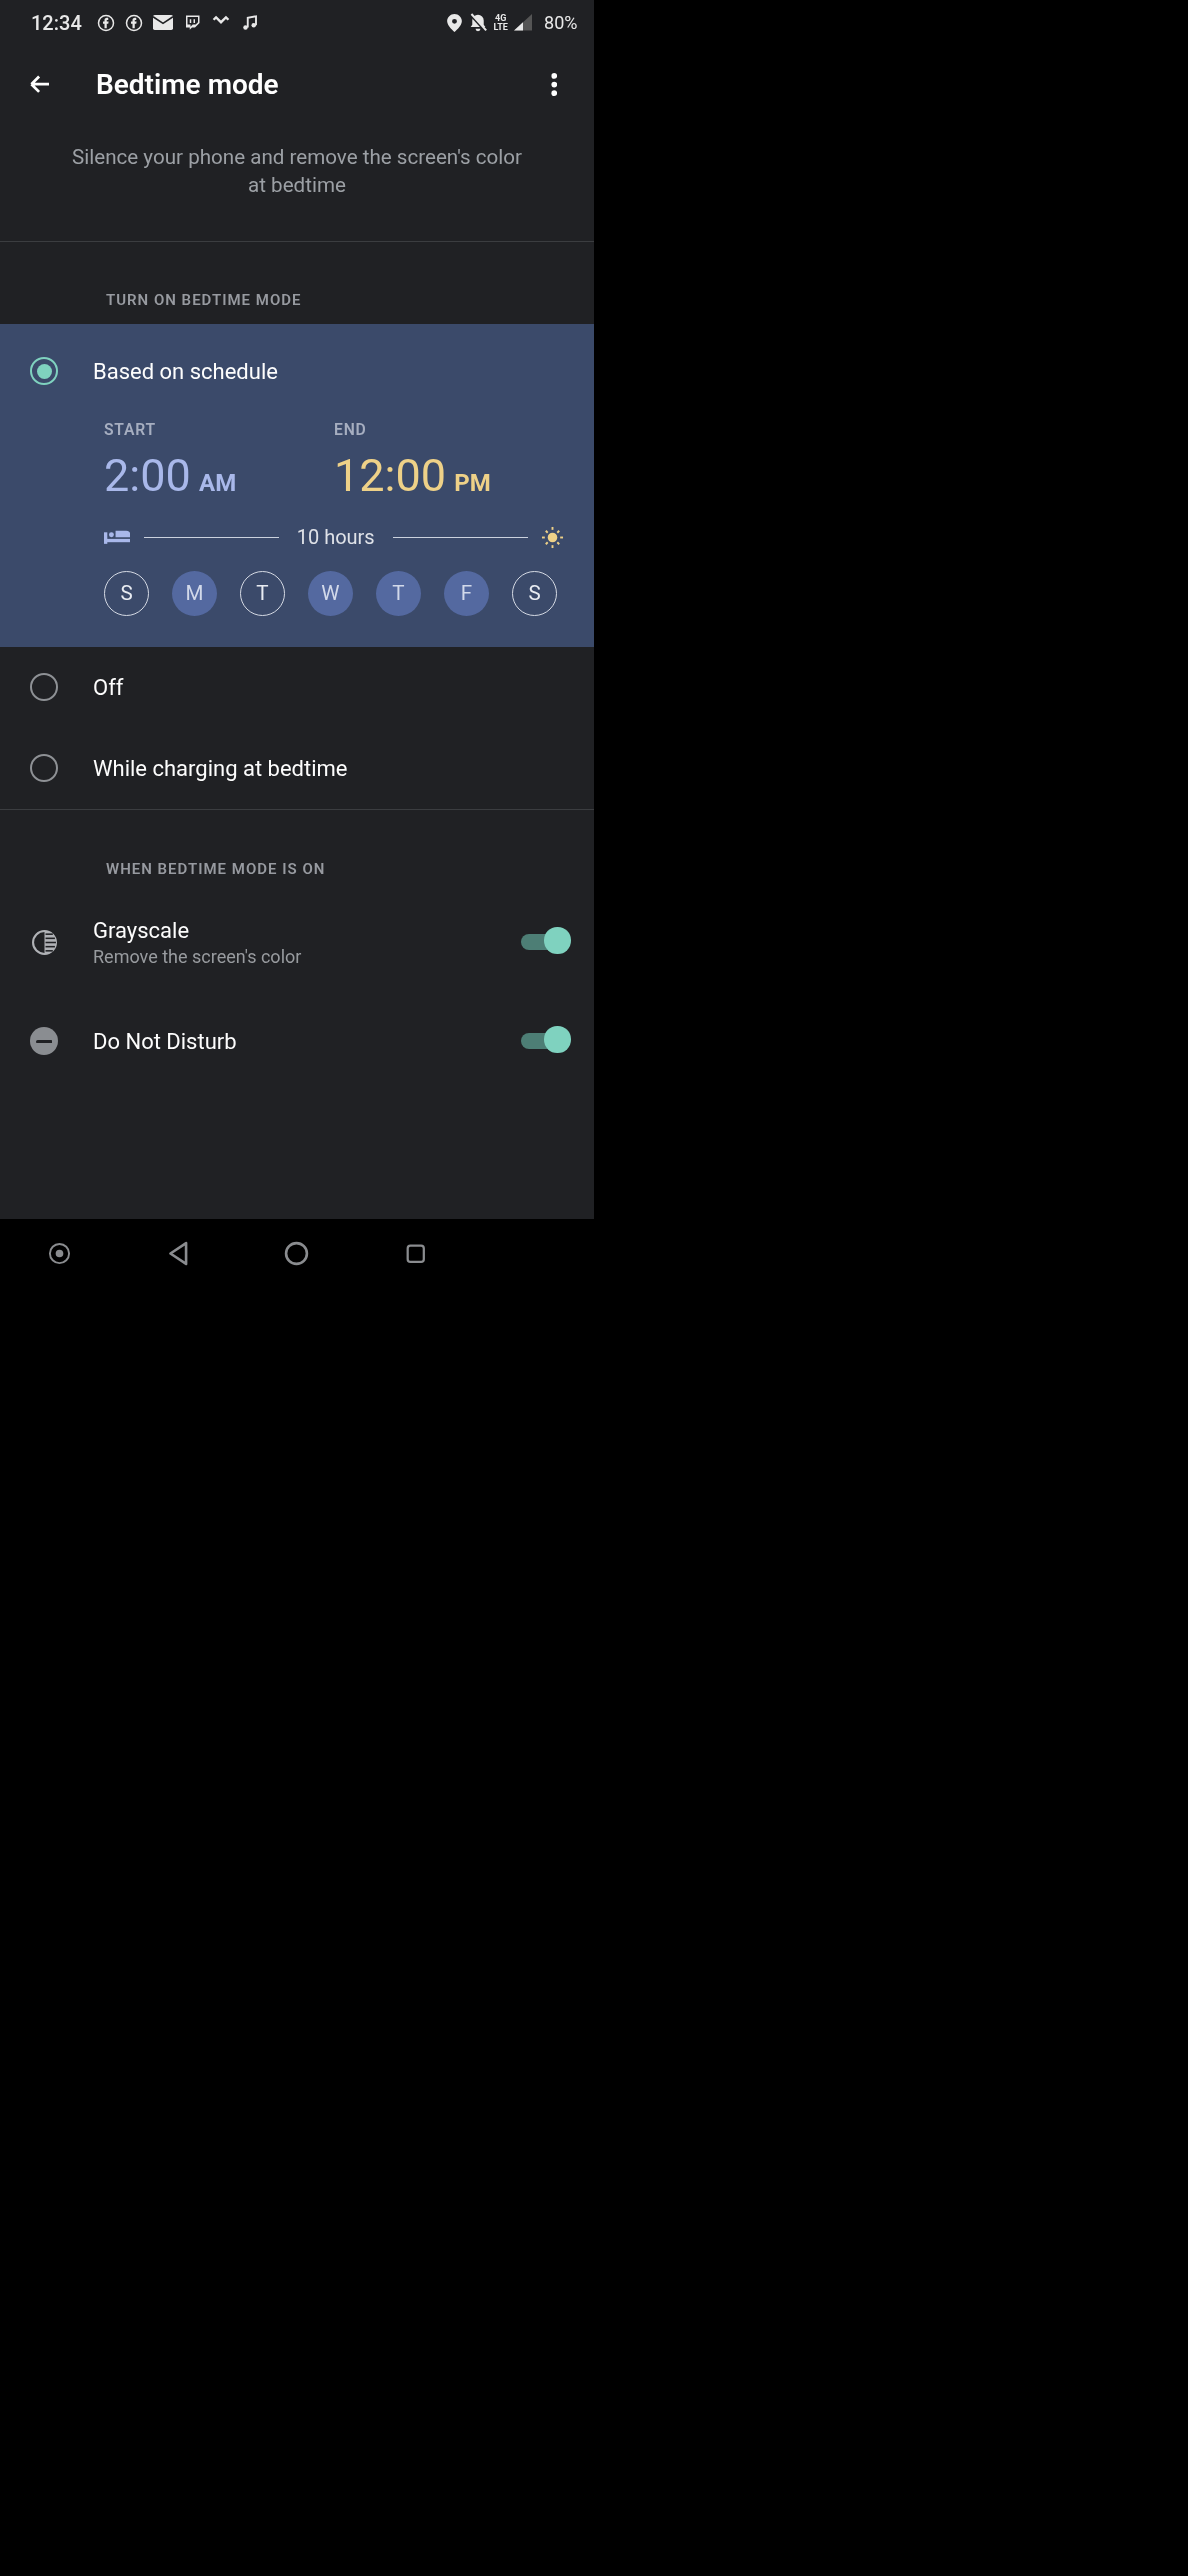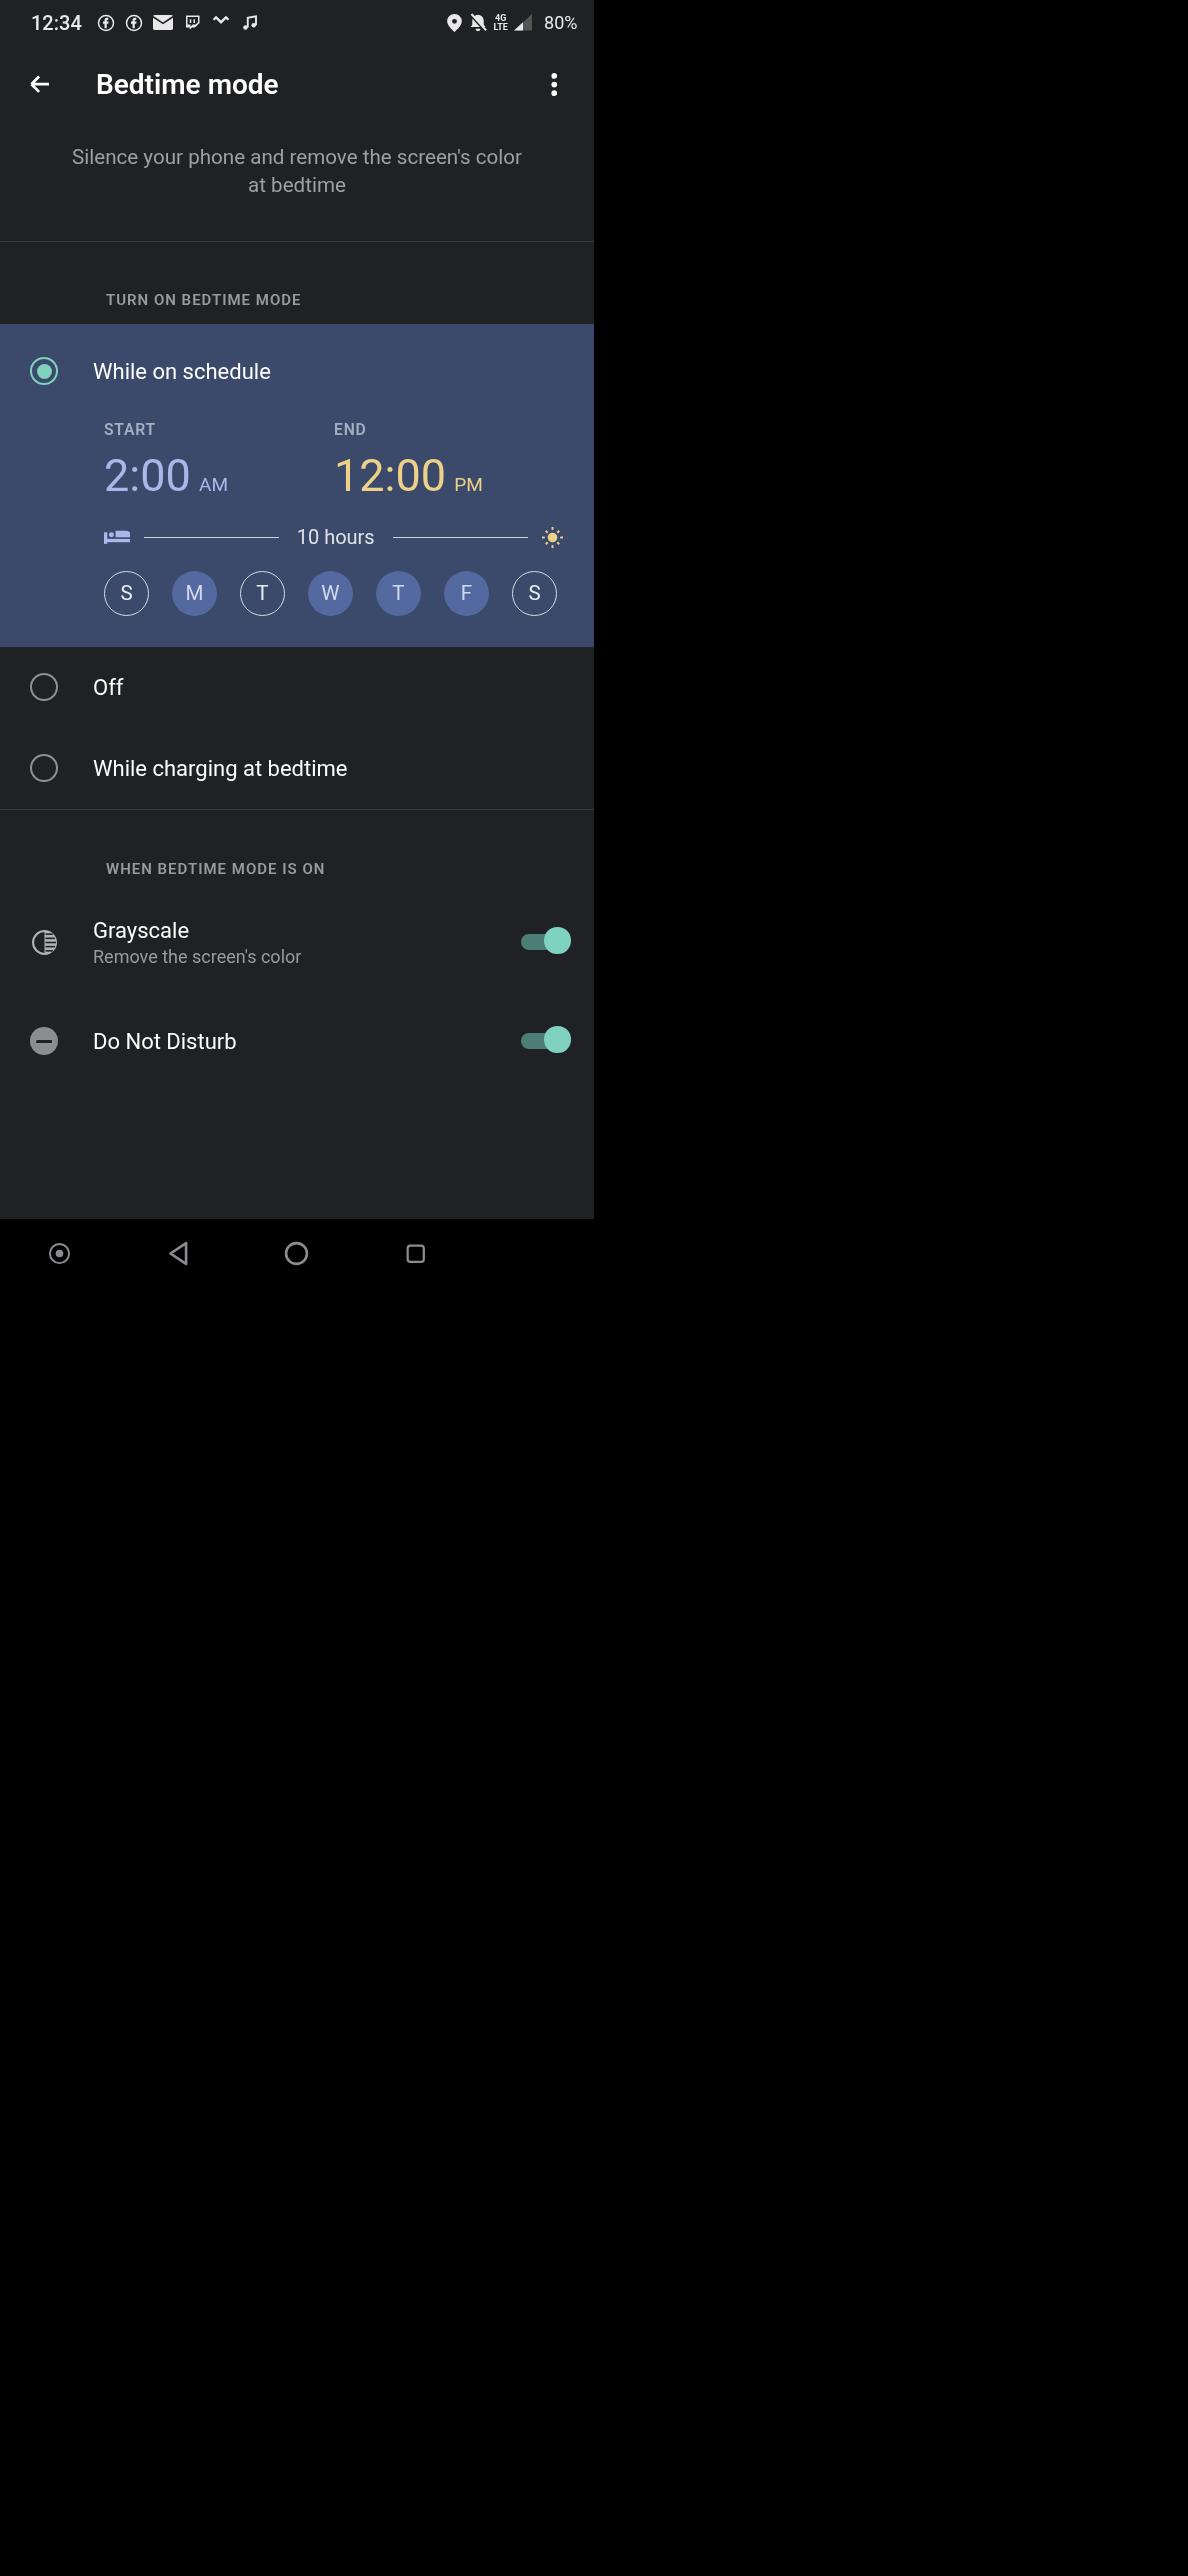--- a/index.html
+++ b/index.html
@@ -37,21 +37,21 @@
   .option-label { font-size: 22px; color: #fdfdfd; }
   
   
   .schedule-panel { background: #3b4a6a; padding: 0 30px 31px; }
   .schedule-panel .option-row { padding: 26.4px 0 13.2px; }
   .start-end-row { display: flex; padding-left: 74px; margin-top: 15px; }
   .se-col { flex: 1; }
   .se-label { font-size: 15.7px; font-weight: 600; letter-spacing: 0.8px; color: #a6aec0; margin-bottom: 10px; }
   .se-time { display: flex; align-items: baseline; gap: 8.3px; }
   .se-time .time { font-size: 45px; font-weight: 400; }
-  .se-time .ampm { font-size: 19px; font-weight: 400; }
+  .se-time .ampm { font-size: 24px; font-weight: 700; }
   .start-col .time, .start-col .ampm { color: #a9b8ea; }
   .end-col .time, .end-col .ampm { color: #eed188; }
   
   .duration-row { display: flex; align-items: center; padding-left: 74px; margin-top: 23px; gap: 13.2px; }
   .dur-icon { flex-shrink: 0; }
   .dur-line { flex: 1; height: 0.8px; background: #cbd2de; }
   .dur-text { font-size: 20px; color: #dfe2e8; padding: 0 5px; }
   .sun-icon { flex-shrink: 0; }
   
   .days-row { display: flex; gap: 23px; padding-left: 74px; margin-top: 21.5px; }
@@ -169,21 +169,21 @@
 
   <div class="divider"></div>
 
   <div class="section-header">TURN ON BEDTIME MODE</div>
 
   <div class="schedule-panel">
     <div class="option-row">
       <div class="radio selected">
           <div class="radio-dot"></div>
         </div>
-      <div class="option-label">While on schedule</div>
+      <div class="option-label">Based on schedule</div>
     </div>
     <div class="start-end-row">
       <div class="se-col start-col">
         <div class="se-label">START</div>
         <div class="se-time">
           <span class="time">2:00</span>
           <span class="ampm">AM</span>
         </div>
       </div>
       <div class="se-col end-col">

